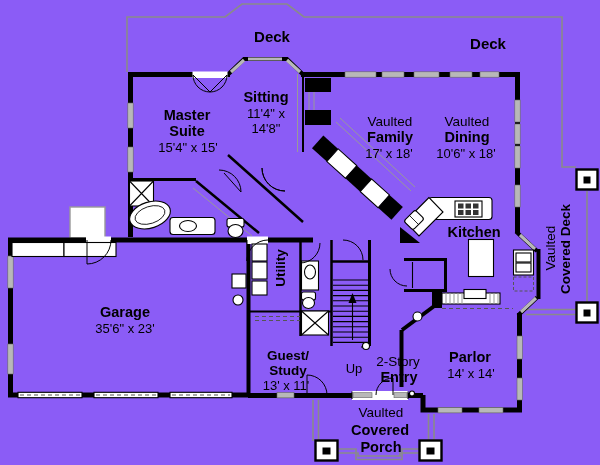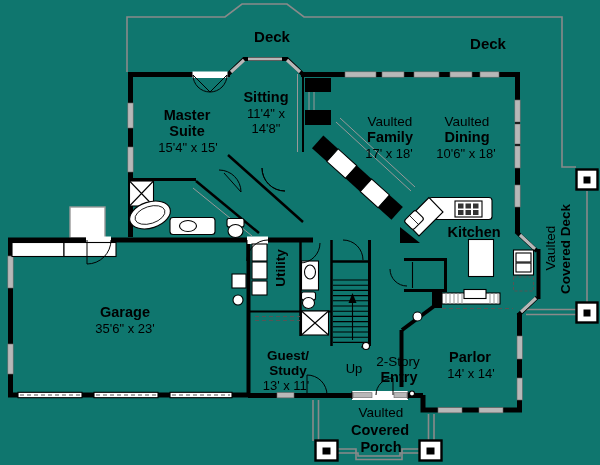--- a/index.html
+++ b/index.html
@@ -1,16 +1,16 @@
 <!DOCTYPE html>
 <html><head>
 <meta charset="utf-8">
 <style>
   html,body{margin:0;padding:0;background:#fff;}
-  .plan-wrap{width:600px;height:465px;background:#0f766e;position:relative;overflow:hidden;}
+  .plan-wrap{width:600px;height:465px;background:#8b5cf6;position:relative;overflow:hidden;}
   svg{display:block;}
   text{font-family:"Liberation Sans",sans-serif;fill:#000;}
   .room-name{font-weight:bold;font-size:14.5px;}
   .room-name-sm{font-weight:bold;font-size:13.5px;}
   .room-dim{font-weight:normal;font-size:13px;}
   .room-prefix{font-weight:normal;font-size:13.5px;}
   .deck-label{font-weight:bold;font-size:15px;}
   .wall{stroke:#000;fill:none;stroke-linecap:butt;}
   .w5{stroke-width:5;} .w4{stroke-width:4;} .w3{stroke-width:3;} .w25{stroke-width:2.5;} .w2{stroke-width:2;}
   .thin{stroke:#000;stroke-width:1.1;fill:none;}

